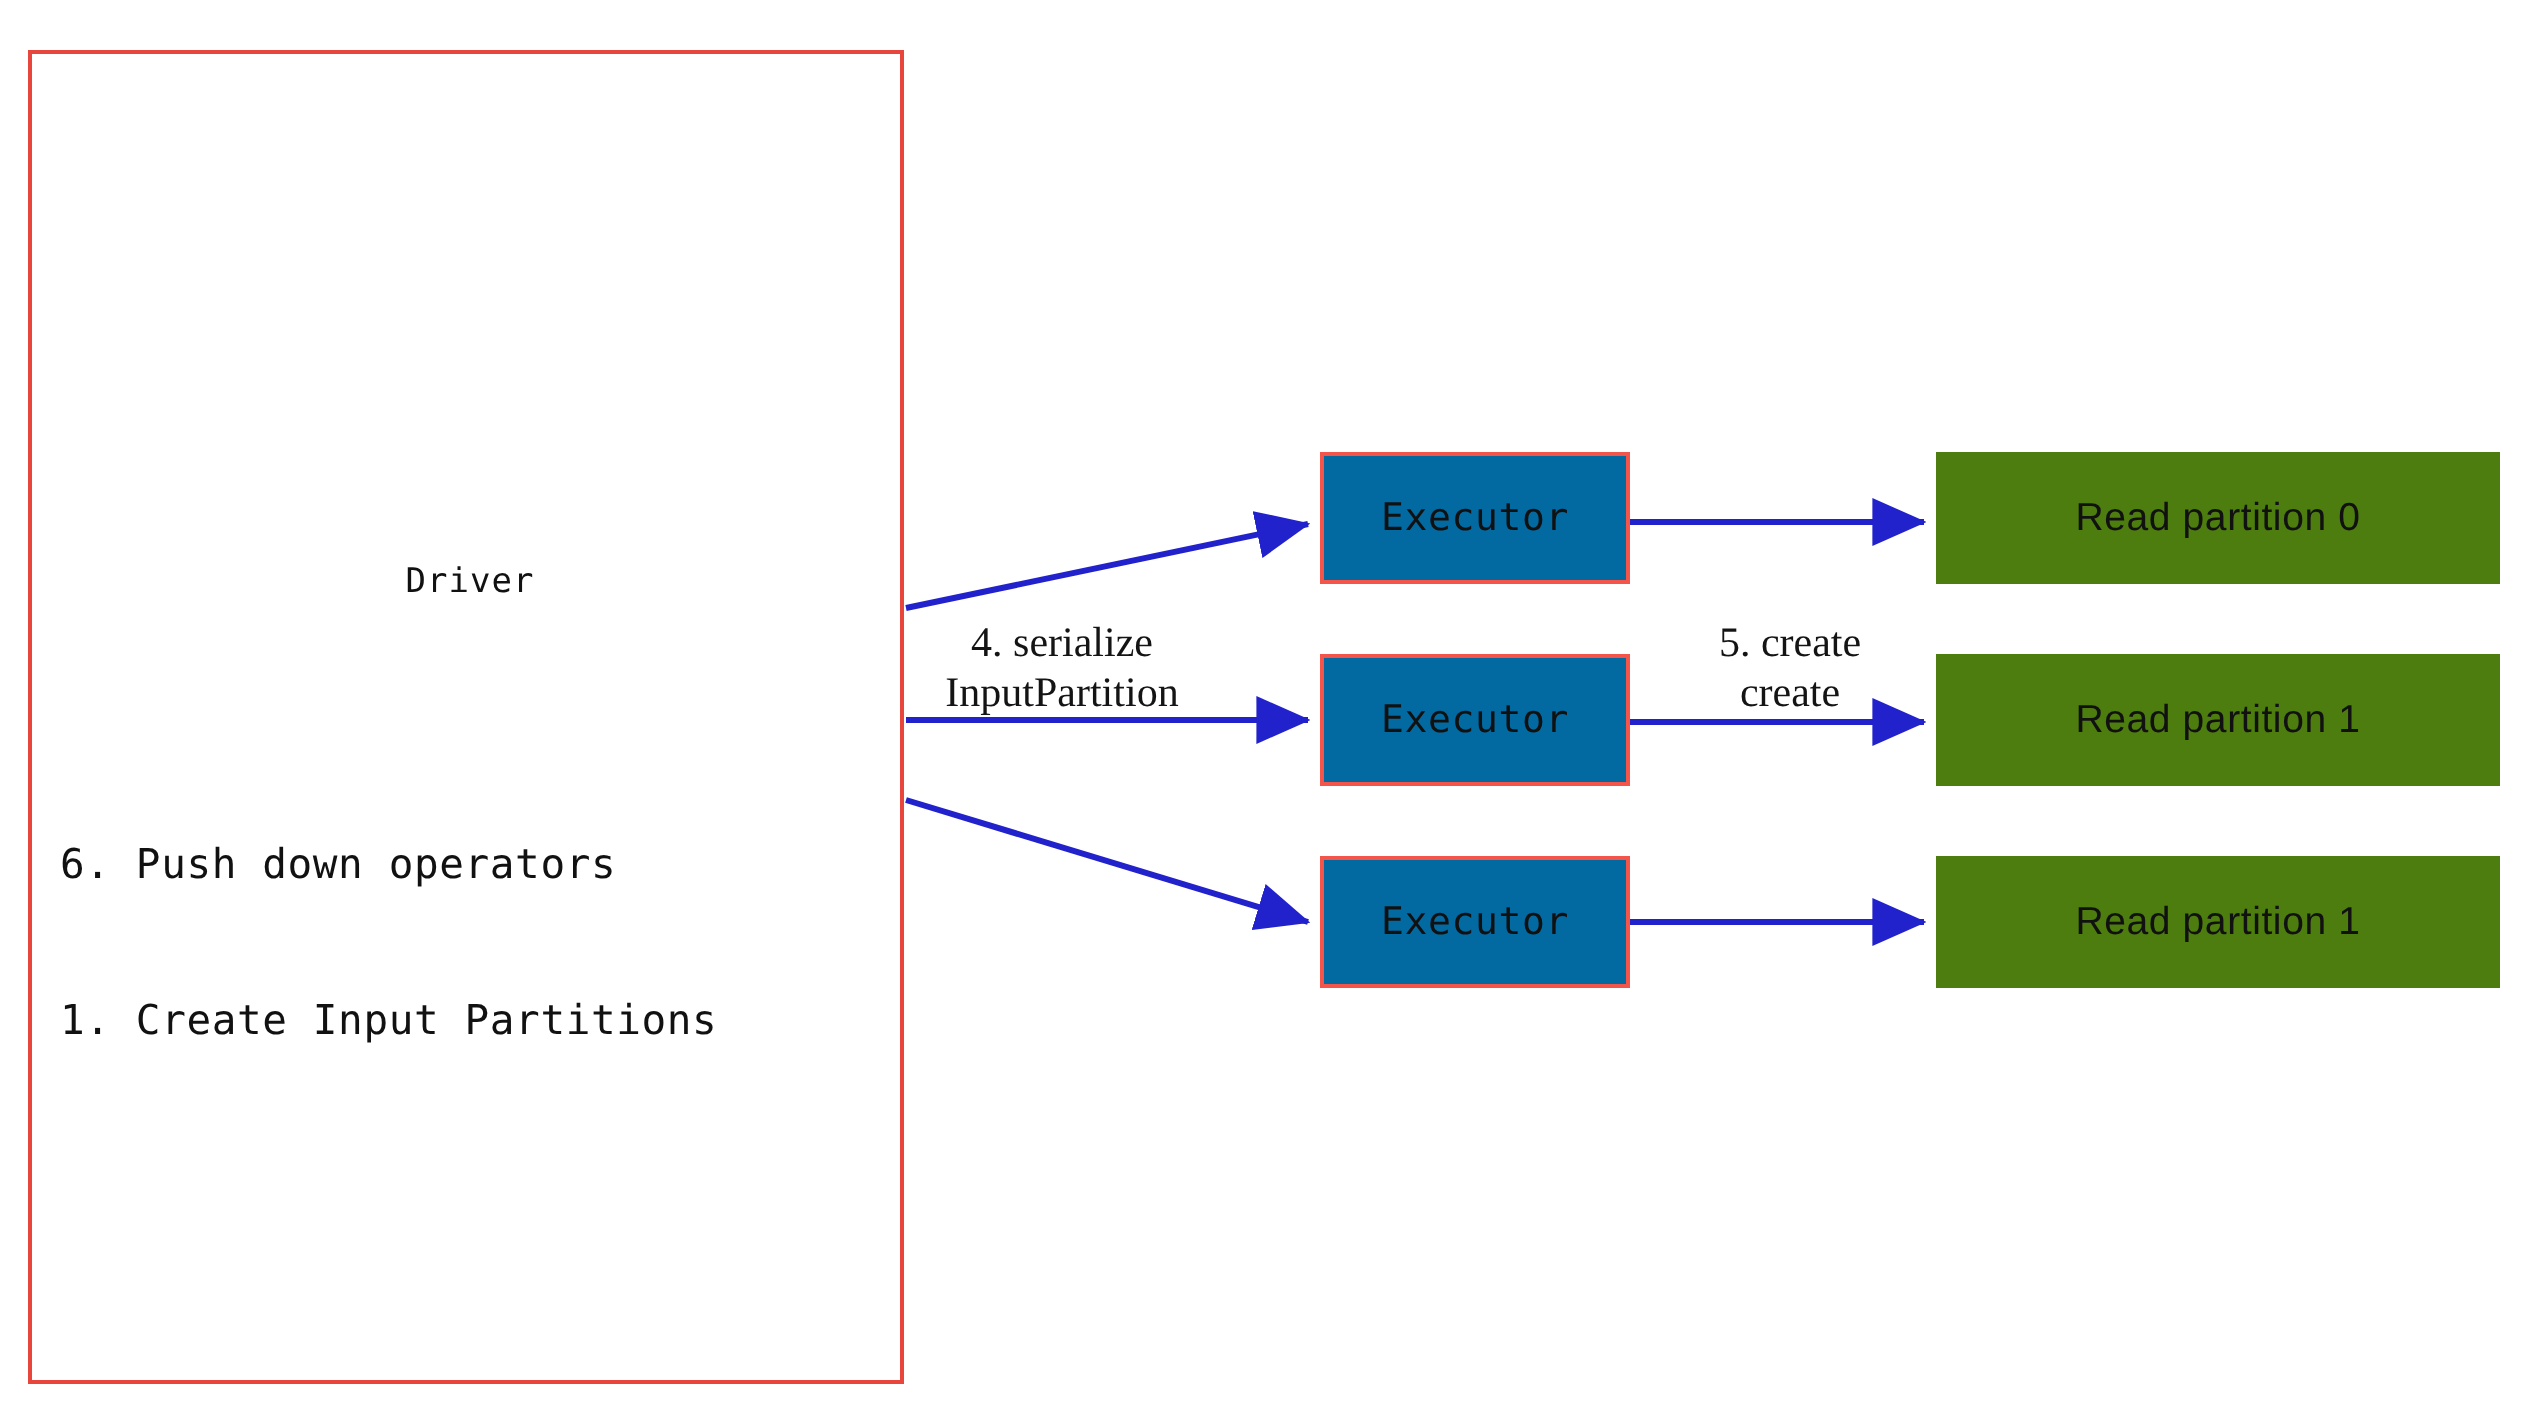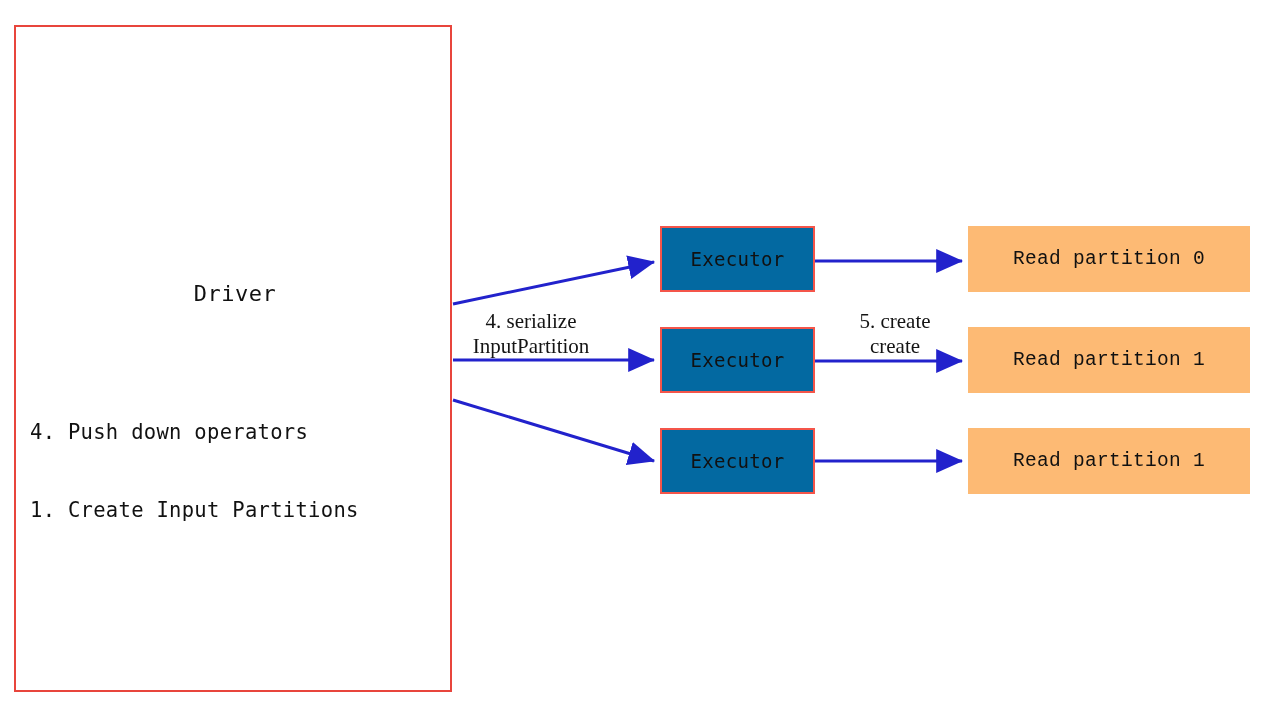--- a/index.html
+++ b/index.html
@@ -38,21 +38,21 @@
     border: 2px solid #e8453c;
     background: #ffffff;
   }
   .driver-title {
     position: absolute;
     left: 0;
     top: 254px;
     width: 438px;
     text-align: center;
     font-family: "DejaVu Sans Mono", "Liberation Mono", monospace;
-    font-size: 22px;
+    font-size: 17px;
     color: #111111;
     letter-spacing: 0.5px;
   }
   .driver-steps {
     position: absolute;
     left: 14px;
     top: 340px;
     width: 420px;
     font-family: "DejaVu Sans Mono", "Liberation Mono", monospace;
     font-size: 20.5px;
@@ -84,26 +84,26 @@
   .row1 { top: 327px; }
   .row2 { top: 428px; }
 
   
   .partition-box {
     position: absolute;
     left: 968px;
     width: 282px;
     height: 66px;
     box-sizing: border-box;
-    background: #fdba74;
+    background: #4d7c0f;
     border: 0;
     display: flex;
     align-items: center;
     justify-content: center;
-    font-family: Liberation Mono, monospace;
+    font-family: Liberation Sans, sans-serif;
     font-size: 19.5px;
     color: #111111;
     letter-spacing: 0.3px;
   }
 
   
   .edge-label {
     position: absolute;
     font-family: "Liberation Serif", "DejaVu Serif", serif;
     font-size: 21px;
@@ -142,21 +142,21 @@
     <line x1="453" y1="400" x2="654" y2="461" stroke="#2222cc" stroke-width="3" marker-end="url(#arrowhead)"></line>
 
     <line x1="815" y1="261" x2="962" y2="261" stroke="#2222cc" stroke-width="3" marker-end="url(#arrowhead)"></line>
     <line x1="815" y1="361" x2="962" y2="361" stroke="#2222cc" stroke-width="3" marker-end="url(#arrowhead)"></line>
     <line x1="815" y1="461" x2="962" y2="461" stroke="#2222cc" stroke-width="3" marker-end="url(#arrowhead)"></line>
   </svg>
 
   <div class="driver-box">
     <div class="driver-title">Driver</div>
     <div class="driver-steps">
-      <div>4. Push down operators</div>
+      <div>6. Push down operators</div>
       <div>1. Create Input Partitions</div>
     </div>
   </div>
 
   <div class="executor-box row0">Executor</div>
   <div class="executor-box row1">Executor</div>
   <div class="executor-box row2">Executor</div>
 
   <div class="partition-box row0">Read partition 0</div>
   <div class="partition-box row1">Read partition 1</div>

